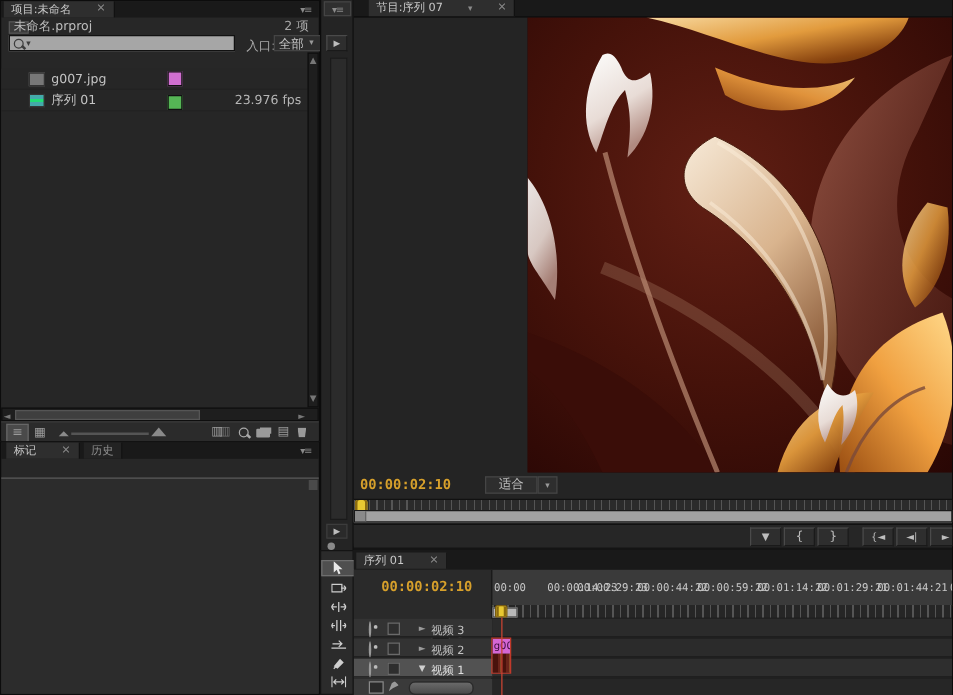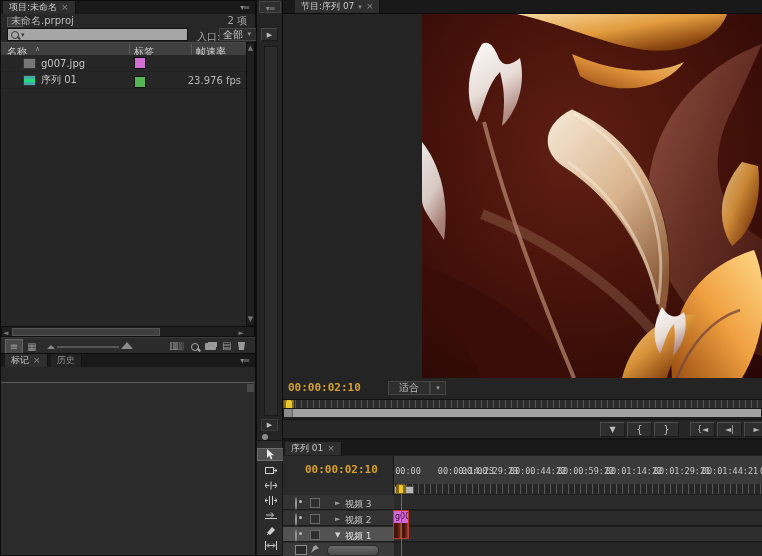--- a/index.html
+++ b/index.html
@@ -2,21 +2,21 @@
 <html><head>
 <meta charset="utf-8">
 <style>
   html,body{margin:0;padding:0;background:#000;}
   #app{position:relative;width:762px;height:556px;background:#141414;overflow:hidden;
        font-family:"DejaVu Sans","Liberation Sans",sans-serif;font-size:10px;color:#c4c4c4;
        -webkit-font-smoothing:antialiased;}
   .abs{position:absolute;}
   .panel{background:#272727;border:1px solid #0c0c0c;box-sizing:border-box;}
   .tabbar{background:#191919;}
-  .tab{display:inline-flex;align-items:center;gap:4px;height:13px;padding:0 6px;background:#2e2e2e;
+  .tab{display:inline-flex;align-items:center;gap:20px;height:13px;padding:0 6px;background:#2e2e2e;
        color:#c9c9c9;font-size:9px;border-right:1px solid #111;}
   .tab .x{color:#8a8a8a;font-size:9px;line-height:9px;}
   .menu-ic{color:#8a8a8a;font-size:8px;letter-spacing:-1px;}
   .hdr-row{background:#404040;color:#cfcfcf;border-top:1px solid #4a4a4a;border-bottom:1px solid #1b1b1b;}
   .col-div{position:absolute;top:1px;bottom:1px;width:1px;background:#585858;}
   .row{height:16px;display:flex;align-items:center;border-bottom:1px solid #222;}
   .swatch{width:10px;height:10px;border:1px solid #111;}
   .sw-violet{background:#d06fd0;}
   .sw-green{background:#55b555;}
   .scroll-tr{background:#1e1e1e;border:1px solid #0e0e0e;box-sizing:border-box;}
@@ -66,28 +66,20 @@
         <span style="color:#3c3c3c;font-size:7px;">▾</span>
         <input style="flex: 1 1 0%; background: transparent; border: none; outline: none; font-size: 9px; color: rgb(34, 34, 34); height: 9px;" value="">
       </div>
       <span class="abs" style="left:196px;top:3px;color:#a8a8a8;">入口:</span>
       <div class="abs" style="left:218px;top:1px;width:34px;height:11px;background:#2d2d2d;border:1px solid #444;display:flex;align-items:center;padding-left:3px;color:#c4c4c4;">
         <span>全部</span>
       </div>
       <span class="abs" style="right:4px;top:3px;color:#999;font-size:7px;">▾</span>
     </div>
 
-    <div class="abs hdr-row" style="left:0;top:41px;width:245px;height:13px;">
-      <span class="abs" style="left:6px;top:2px;">名称</span>
-      <span class="abs" style="left:34px;top:2px;color:#9a9a9a;font-size:7px;">∧</span>
-      <span class="col-div" style="left:128px;"></span>
-      <span class="abs" style="left:133px;top:2px;">标签</span>
-      <span class="col-div" style="left:190px;"></span>
-      <span class="abs" style="left:195px;top:2px;">帧速率</span>
-    </div>
 
     <div class="abs" style="left:0;top:54px;width:245px;height:271px;background:#262626;">
       <div class="row">
         <span class="abs" style="left:22px;width:11px;height:9px;background:#777;border:1px solid #333;"></span>
         <span style="margin-left:40px;">g007.jpg</span>
         <span class="swatch sw-violet abs" style="left:133px;"></span>
         <span class="abs" style="left:180px;width:60px;text-align:right;color:#b5b5b5;"></span>
       </div>
       <div class="row">
         <span class="abs" style="left:22px;width:11px;height:9px;background:linear-gradient(#4aa 33%,#2d7 33% 66%,#4aa 66%);border:1px solid #333;"></span>

